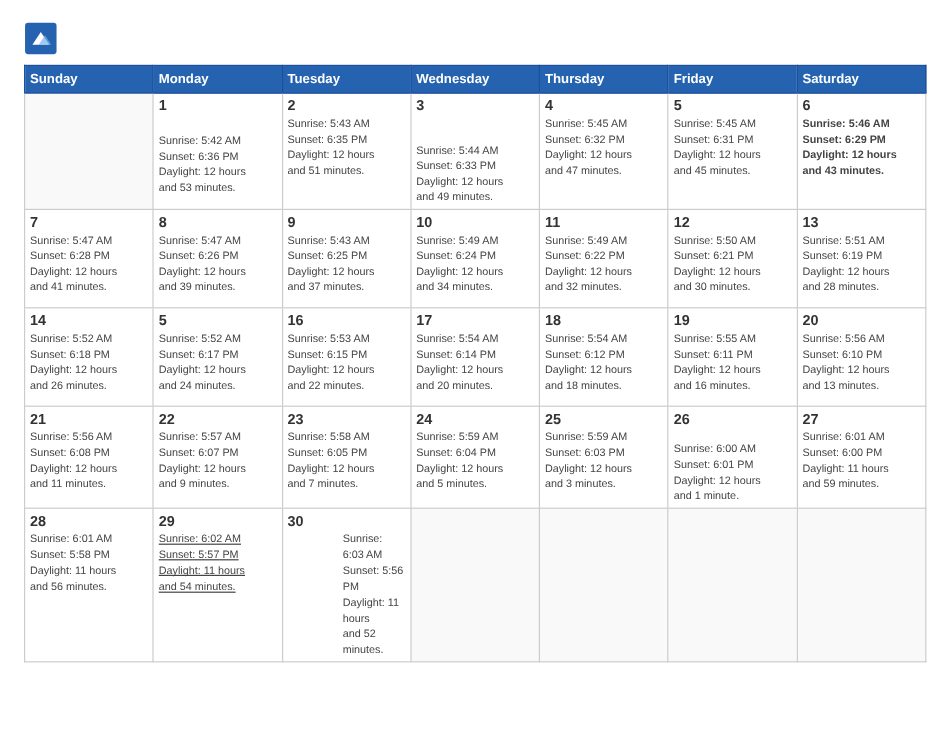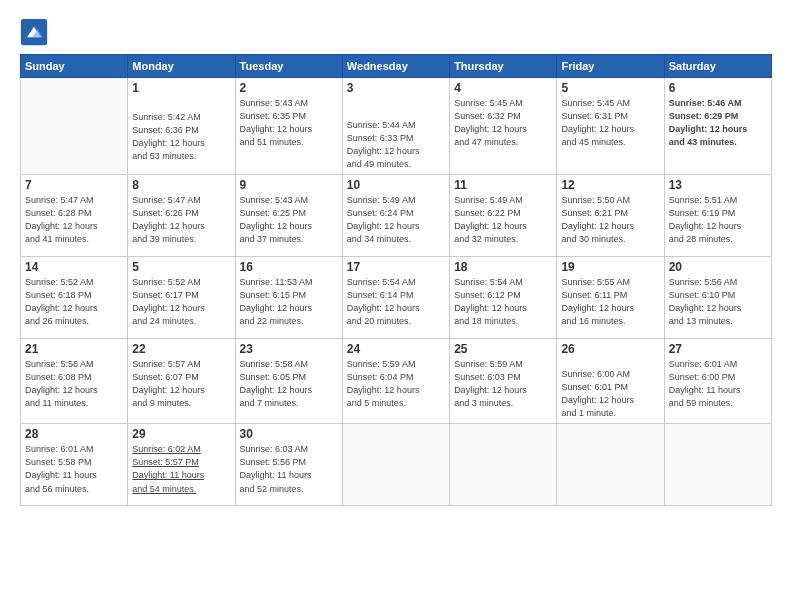--- a/index.html
+++ b/index.html
@@ -230,21 +230,21 @@
           </td>
           <td>
             <span class="day-num">5</span>
             <div class="day-info" style="white-space: pre-line;">Sunrise: 5:52 AM
 Sunset: 6:17 PM
 Daylight: 12 hours
 and 24 minutes.</div>
           </td>
           <td>
             <span class="day-num">16</span>
-            <div class="day-info" style="white-space: pre-line;">Sunrise: 11:53 AM
+            <div class="day-info" style="white-space: pre-line;">Sunrise: 5:53 AM
 Sunset: 6:15 PM
 Daylight: 12 hours
 and 22 minutes.</div>
           </td>
           <td>
             <span class="day-num">17</span>
             <div class="day-info" style="white-space: pre-line;">Sunrise: 5:54 AM
 Sunset: 6:14 PM
 Daylight: 12 hours
 and 20 minutes.</div>
@@ -332,21 +332,21 @@
           </td>
           <td>
             <span class="day-num">29</span>
             <div class="day-info" style="white-space: pre-line; text-decoration: underline;">Sunrise: 6:02 AM
 Sunset: 5:57 PM
 Daylight: 11 hours
 and 54 minutes.</div>
           </td>
           <td>
             <span class="day-num">30</span>
-            <div class="day-info" style="white-space: pre-line;">Sunrise: 6:03 AM
+            <div class="day-info" style="white-space: pre-line; margin-left: 46px;">Sunrise: 6:03 AM
 Sunset: 5:56 PM
 Daylight: 11 hours
 and 52 minutes.</div>
           </td>
           <td class="empty-cell"></td>
           <td class="empty-cell"></td>
           <td class="empty-cell"></td>
           <td class="empty-cell"></td>
         </tr>
       </tbody>

